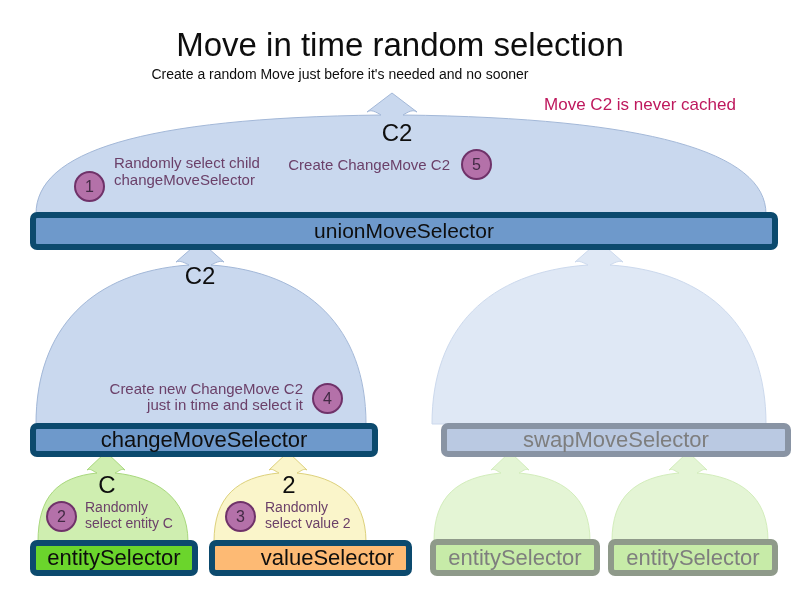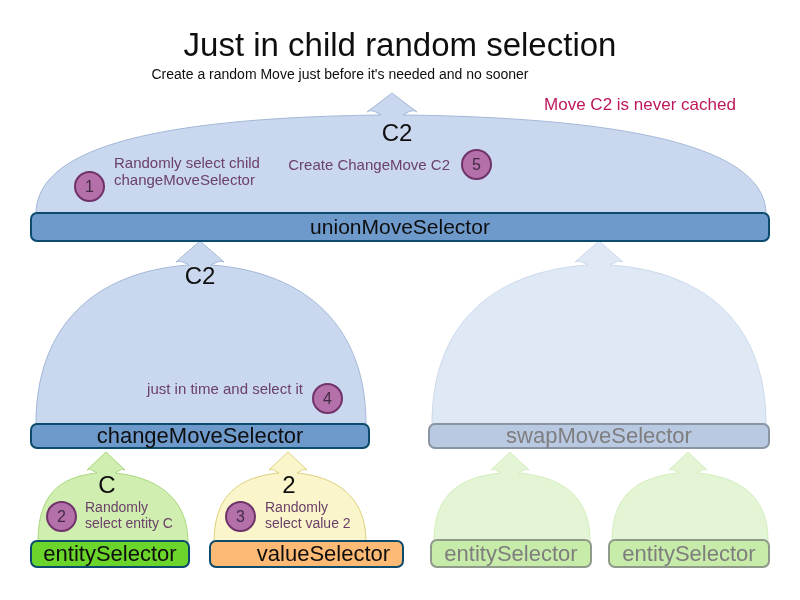--- a/index.html
+++ b/index.html
@@ -8,24 +8,24 @@
     font-family:"Liberation Sans",sans-serif;color:#111;
   }
   #domes{position:absolute;left:0;top:0;width:800px;height:600px;}
   .title{position:absolute;left:0;top:26px;width:800px;text-align:center;
          font-size:33px;letter-spacing:0;color:#0e0e0e;}
   .subtitle{position:absolute;left:0;top:66px;width:680px;text-align:center;
             font-size:14px;color:#0e0e0e;}
   .note{position:absolute;left:500px;top:95px;width:280px;text-align:center;
         font-size:17px;color:#be185d;}
   .bar{position:absolute;display:flex;align-items:center;justify-content:center;
-       border:2px solid #0c4a6e;border-radius:7px;background:#6e99cb;
+       border:6px solid #0c4a6e;border-radius:7px;background:#6e99cb;
        font-size:21px;color:#0e0e0e;white-space:nowrap;}
   .bar.small{font-size:22px;}
-  .bar.faded-blue{background:#bac9e2;border-color:#8994a4;color:#7e7e7e;}
+  .bar.faded-blue{background:#bac9e2;border-color:#8994a4;color:#7e7e7e;margin-left:13px;}
   .bar.green{background:#6bd52c;}
   .bar.yellow{background:#fdba74;padding-left:34px;}
   .bar.faded-green{background:#c7eba8;border-color:#8f9a8a;color:#7e7e7e;}
   #bar-union{left:30px;top:212px;width:736px;height:26px;}
   #bar-change{left:30px;top:423px;width:336px;height:22px;}
   #bar-swap{left:428px;top:423px;width:338px;height:22px;}
   #bar-entity{left:30px;top:540px;width:156px;height:24px;}
   #bar-value{left:209px;top:540px;width:157px;height:24px;}
   #bar-faded1{left:430px;top:539px;width:158px;height:25px;}
   #bar-faded2{left:608px;top:539px;width:158px;height:25px;}
@@ -63,21 +63,21 @@
   <svg id="domes" viewBox="0 0 800 600">
     <path class="dome-blue" d="M 36,214 C 36,152 140,118 381,115 C 376,112 371,109 367,112 L 392,93 L 417,112 C 413,109 408,112 403,115 C 648,118 766,152 766,214 Z"></path>
     <path class="dome-blue" d="M 36,424 C 36,328 92,272 189,265 C 185,263 180,260 176,262 L 200,241 L 224,262 C 220,260 215,263 211,265 C 308,272 366,328 366,424 Z"></path>
     <path class="dome-faded-blue" d="M 432,424 C 432,328 488,272 588,265 C 584,263 579,260 575,262 L 599,241 L 623,262 C 619,260 614,263 610,265 C 710,272 766,328 766,424 Z"></path>
     <path class="dome-green" d="M 38,542 C 38,496 58,477 97,473 C 93,471 90,468 87,470 L 106,452 L 125,470 C 122,468 119,471 115,473 C 154,477 188,496 188,542 Z"></path>
     <path class="dome-yellow" d="M 214,542 C 214,496 238,477 279,473 C 275,471 272,468 269,470 L 288,452 L 307,470 C 304,468 301,471 297,473 C 336,477 366,496 366,542 Z"></path>
     <path class="dome-faded-green" d="M 434,541 C 434,496 458,477 501,473 C 497,471 494,468 491,470 L 510,452 L 529,470 C 526,468 523,471 519,473 C 562,477 590,496 590,541 Z"></path>
     <path class="dome-faded-green" d="M 612,541 C 612,496 636,477 679,473 C 675,471 672,468 669,470 L 688,452 L 707,470 C 704,468 701,471 697,473 C 740,477 768,496 768,541 Z"></path>
   </svg>
 
-  <div class="title">Just in child random selection</div>
+  <div class="title">Move in time random selection</div>
   <div class="subtitle">Create a random Move just before it's needed and no sooner</div>
   <div class="note">Move C2 is never cached</div>
 
   <div class="flow-label" id="label-c2-top">C2</div>
   <div class="flow-label" id="label-c2-mid">C2</div>
   <div class="flow-label" id="label-c">C</div>
   <div class="flow-label" id="label-2">2</div>
 
   <div class="bar" id="bar-union">unionMoveSelector</div>
   <div class="bar small" id="bar-change">changeMoveSelector</div>
@@ -100,20 +100,21 @@
   </div>
 
   <div class="step-circle" id="circ-3">3</div>
   <div class="step-text" id="text-3">
     <span>Randomly</span>
     <span>select value 2</span>
   </div>
 
   <div class="step-circle" id="circ-4">4</div>
   <div class="step-text" id="text-4">
+    <span>Create new ChangeMove C2</span>
     <span>just in time and select it</span>
   </div>
 
   <div class="step-circle" id="circ-5">5</div>
   <div class="step-text" id="text-5">
     <span>Create ChangeMove C2</span>
   </div>
 
 </div>
 

